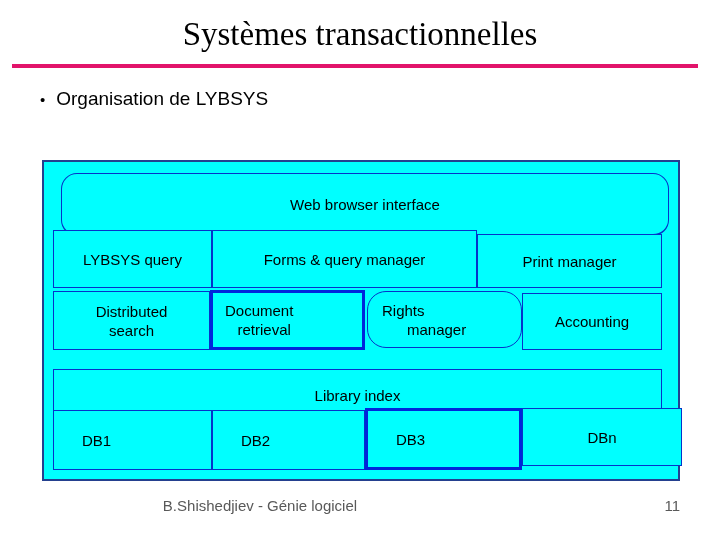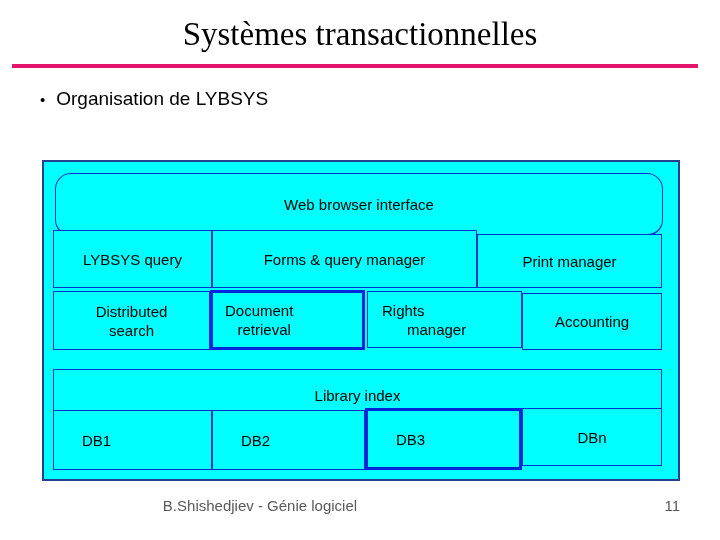--- a/index.html
+++ b/index.html
@@ -68,33 +68,33 @@
     white-space: pre;
     justify-content: flex-start;
     text-align: left;
   }
   .box.centerpre { white-space: pre-line; }
   .box.db {
     justify-content: flex-start;
     padding-left: 28px;
   }
 
-  .b-web       { left: 11px;  top: 11px;  width: 608px; height: 63px; border-bottom-width: 2px; border-radius: 16px; }
+  .b-web       { left: 17px;  top: 11px;  width: 608px; height: 63px; border-bottom-width: 2px; border-radius: 16px; }
   .b-login     { left: 9px;   top: 68px;  width: 159px; height: 58px; }
   .b-forms     { left: 168px; top: 68px;  width: 265px; height: 58px; }
   .b-print     { left: 433px; top: 72px;  width: 185px; height: 54px; }
   .b-distr     { left: 9px;   top: 129px; width: 157px; height: 59px; }
   .b-docret    { left: 166px; top: 128px; width: 155px; height: 60px; padding-left: 12px; }
-  .b-rights    { left: 323px; top: 129px; width: 155px; height: 57px; padding-left: 14px; }
+  .b-rights    { left: 323px; top: 129px; width: 155px; height: 57px; padding-left: 14px; border-radius: 19px; }
   .b-acct      { left: 478px; top: 131px; width: 140px; height: 57px; }
   .b-libindex  { left: 9px;   top: 207px; width: 609px; height: 52px; }
   .b-db1       { left: 9px;   top: 248px; width: 159px; height: 60px; }
   .b-db2       { left: 168px; top: 248px; width: 153px; height: 60px; }
   .b-db3       { left: 321px; top: 246px; width: 157px; height: 62px; }
-  .b-dbn       { left: 478px; top: 246px; width: 140px; height: 58px; }
+  .b-dbn       { left: 478px; top: 246px; width: 160px; height: 58px; }
 
   .footer-text {
     position: absolute;
     top: 497px; left: 90px; width: 340px;
     text-align: center;
     font-size: 15px;
     color: #595959;
   }
   .page-number {
     position: absolute;

